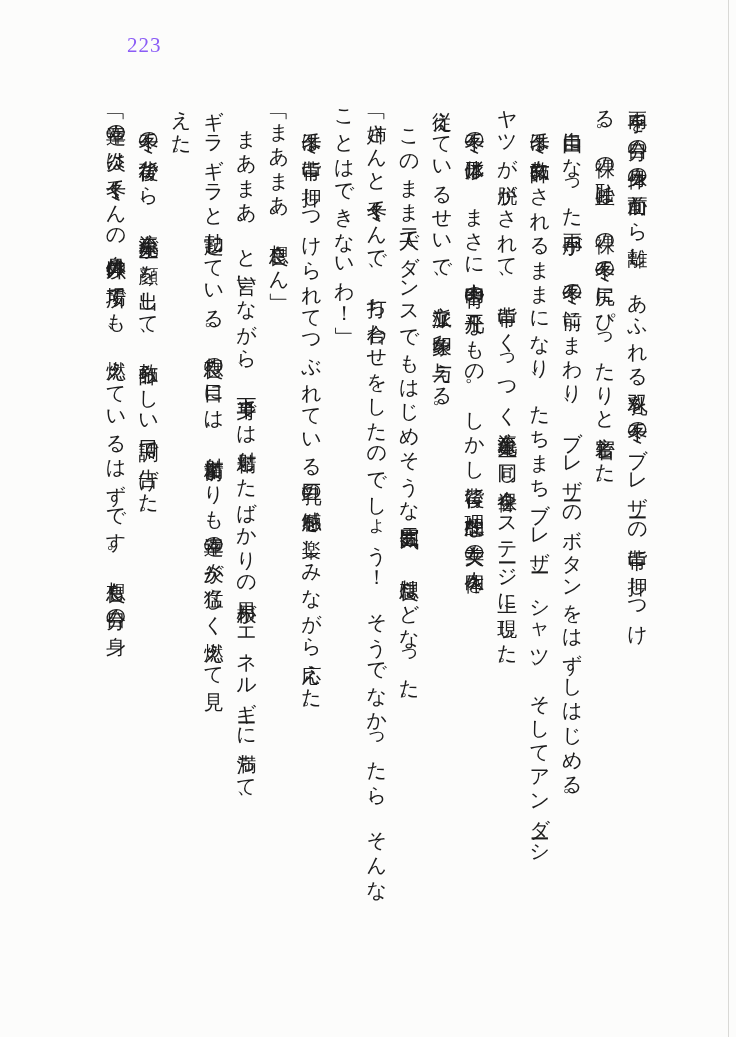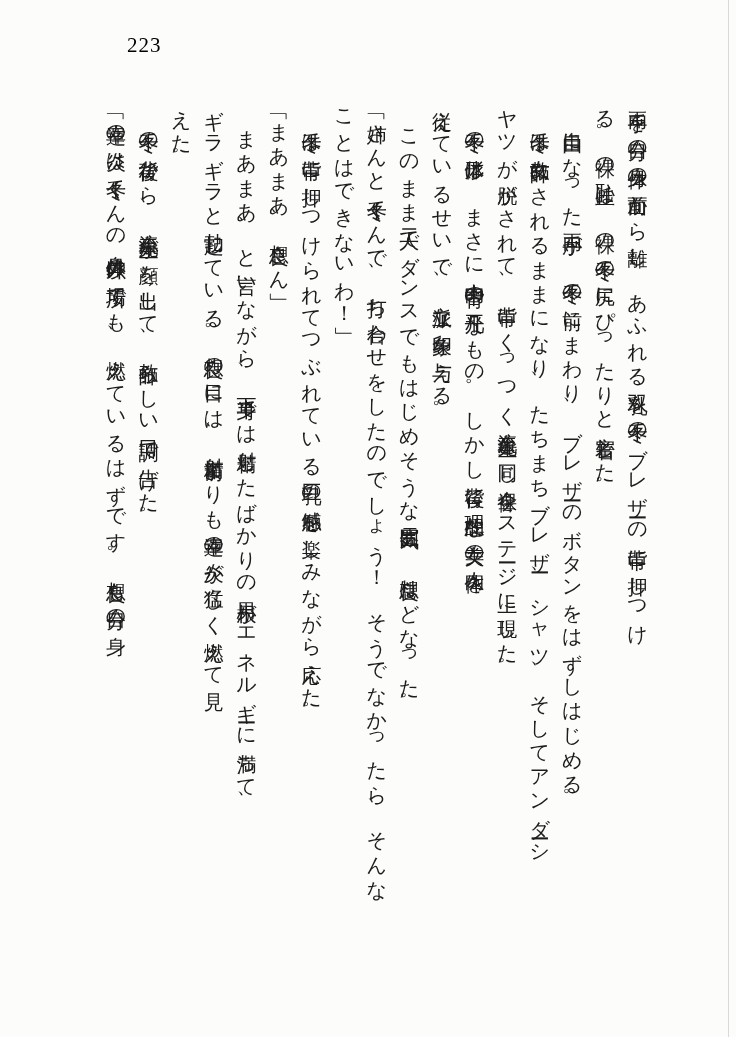--- a/index.html
+++ b/index.html
@@ -24,21 +24,21 @@
     width: 1px;
     height: 1037px;
     background: #d9d9d6;
   }
   .page-number {
     position: absolute;
     left: 127px;
     top: 33px;
     font-size: 21px;
     letter-spacing: 1px;
-    color: #000000;
+    color: #8b5cf6;
   }
   .text-block {
     position: absolute;
     top: 96px;
     right: 82px;
     height: 846px;
     writing-mode: vertical-rl;
     text-orientation: mixed;
     font-size: 20px;
     line-height: 32.6px;

